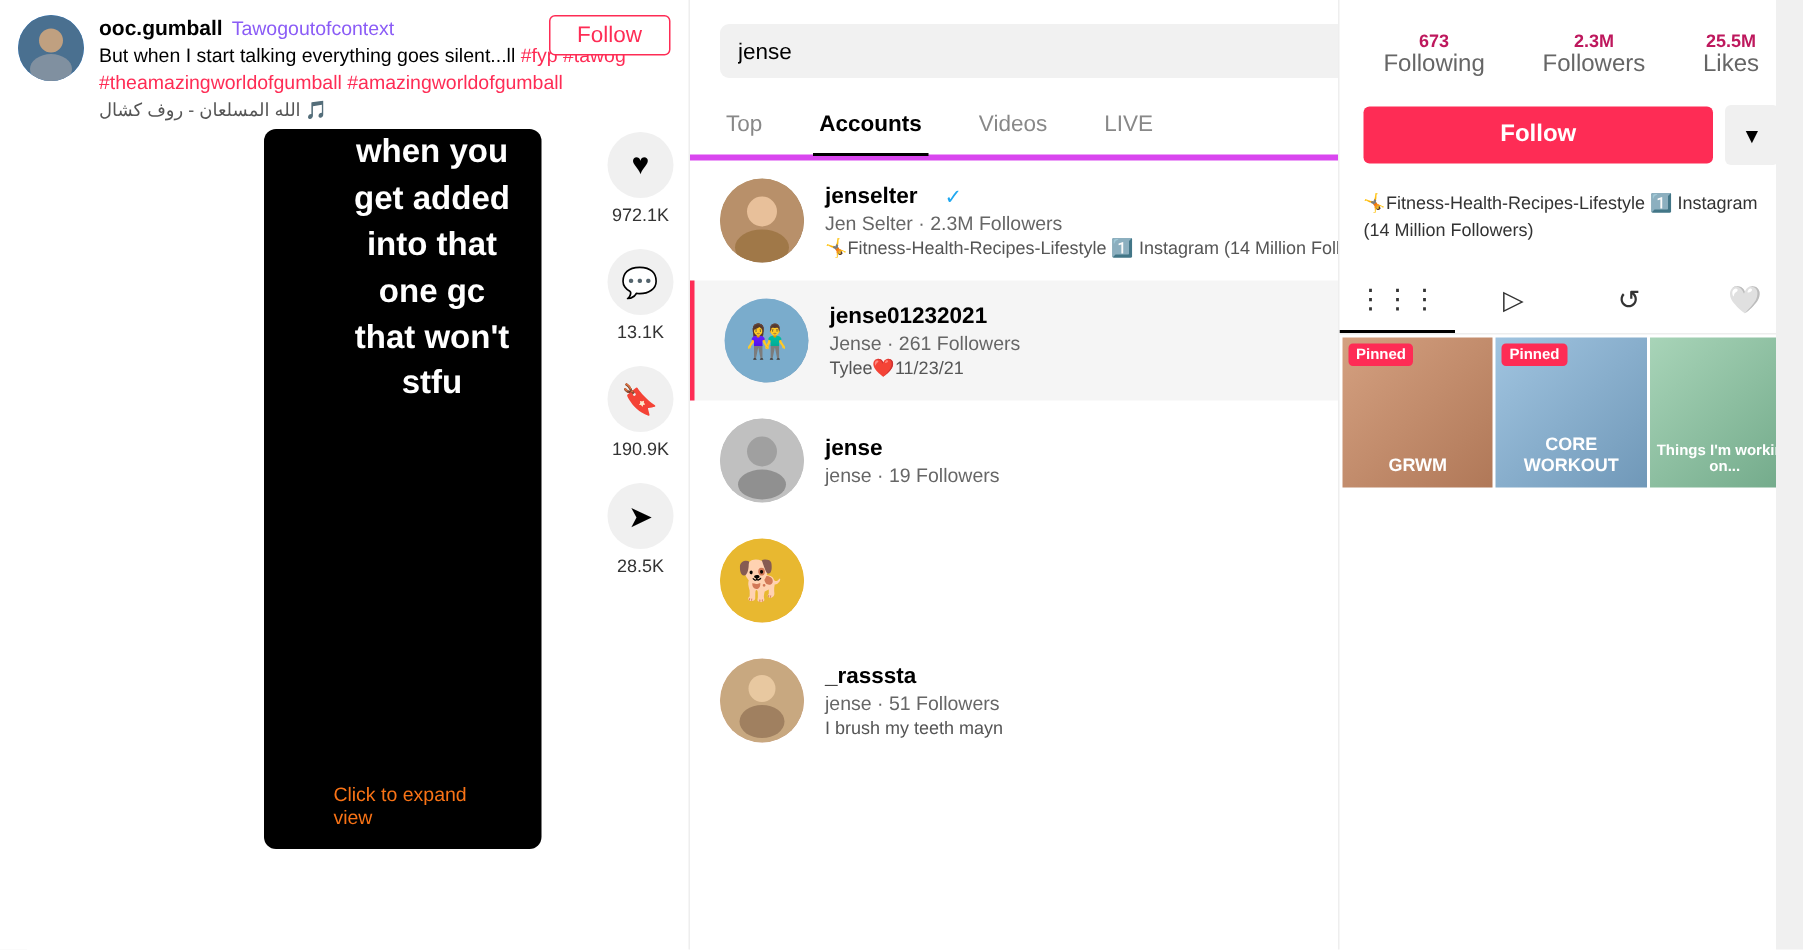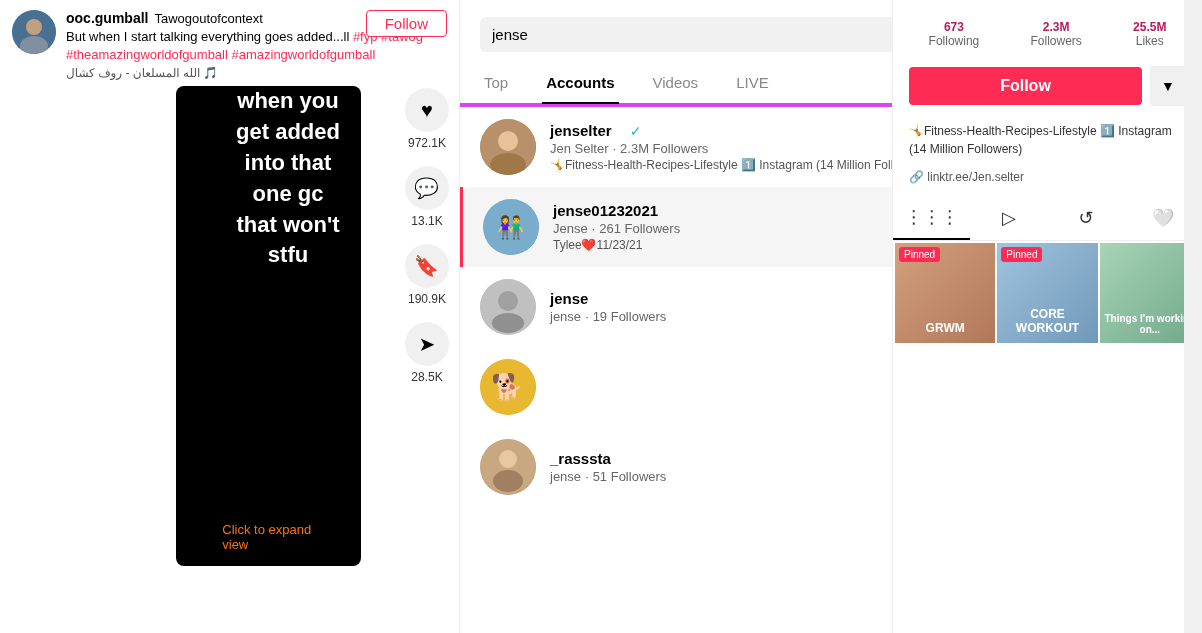--- a/index.html
+++ b/index.html
@@ -29,21 +29,21 @@
       background: #4a90d9;
       overflow: hidden;
       flex-shrink: 0;
       display: flex; align-items: center; justify-content: center;
     }
     .avatar svg { width: 44px; height: 44px; }
 
     .post-info { flex: 1; }
     .username-row { display: flex; align-items: flex-end; gap: 6px; }
     .username { font-weight: 700; font-size: 14px; color: #000; }
-    .handle { font-size: 13px; color: #000000; }
+    .handle { font-size: 13px; color: #8b5cf6; }
     .post-text { font-size: 13px; color: #000; margin-top: 2px; line-height: 1.4; }
     .post-text .hashtag { color: #fe2c55; }
     .post-music { font-size: 12px; color: #555; margin-top: 2px; }
 
     .follow-btn-top {
       position: absolute;
       right: 12px; top: 10px;
       border: 1.5px solid #fe2c55;
       color: #fe2c55;
       background: #fff;
@@ -259,21 +259,21 @@
     }
 
     .expanded-stats {
       display: flex;
       justify-content: space-around;
       padding: 20px 10px 10px;
     }
 
     .stat-item { text-align: center; }
     .stat-num { font-size: 12px; font-weight: 700; color: #be185d; }
-    .stat-label { font-size: 12px; color: #666; }
+    .stat-label { font-size: 16px; color: #666; }
 
     .follow-row {
       display: flex;
       align-items: center;
       gap: 8px;
       padding: 8px 16px;
     }
 
     .follow-main-btn {
       flex: 1;
@@ -344,21 +344,21 @@
     .grid-cell.grwm { background: linear-gradient(135deg, #d4a080, #b07858); }
     .grid-cell.core { background: linear-gradient(135deg, #a0c4e0, #7098b8); }
     .grid-cell.things { background: linear-gradient(135deg, #a8d4b8, #70a888); }
 
     .grid-pin {
       position: absolute;
       top: 4px; left: 4px;
       background: #fe2c55;
       color: #fff;
       font-size: 10px;
-      font-weight: 400;
+      font-weight: 700;
       padding: 2px 5px;
       border-radius: 3px;
     }
 
     .grid-label {
       position: absolute;
       bottom: 8px; left: 0; right: 0;
       text-align: center;
       color: #fff;
       font-size: 12px;
@@ -387,21 +387,21 @@
         <circle cx="22" cy="17" r="8" fill="#c0a080"></circle>
         <ellipse cx="22" cy="36" rx="14" ry="10" fill="#8090a0"></ellipse>
       </svg>
     </div>
     <div class="post-info">
       <div class="username-row">
         <span class="username">ooc.gumball</span>
         <span class="handle">Tawogoutofcontext</span>
       </div>
       <div class="post-text">
-        <span>But when I start talking everything goes added...ll </span><span class="hashtag">#fyp #tawog #theamazingworldofgumball #amazingworldofgumball</span>
+        <span>But when I start talking everything goes silent...ll </span><span class="hashtag">#fyp #tawog #theamazingworldofgumball #amazingworldofgumball</span>
       </div>
       <div class="post-music">الله المسلعان - روف كشال 🎵</div>
     </div>
     <button class="follow-btn-top">Follow</button>
   </div>
 
   <div style="position:relative; margin-left: 88px; margin-right: 10px;">
     <div class="video-container">
       <div class="video-text">when you get added into that one gc that won't stfu</div>
       <div class="expand-label">Click to expand view</div>
@@ -517,20 +517,21 @@
             <circle cx="28" cy="28" r="28" fill="#c8a880"></circle>
             <circle cx="28" cy="20" r="9" fill="#e8c8a0"></circle>
             <ellipse cx="28" cy="42" rx="15" ry="11" fill="#a08060"></ellipse>
           </svg>
         </div>
         <div class="result-info">
           <div class="result-name-row">
             <span class="result-name">_rasssta</span>
           </div>
           <div class="result-sub">jense · 51 Followers</div>
+          <div class="result-desc">I brush my teeth mayn</div>
         </div>
       </div>
 
     </div>
   </div>
 </div>
 
 <div class="expanded-panel">
   <div class="expanded-stats">
     <div class="stat-item">
@@ -548,24 +549,20 @@
   </div>
 
   <div class="follow-row">
     <button class="follow-main-btn">Follow</button>
     <button class="follow-dropdown-btn">
       <span>▼</span>
     </button>
   </div>
 
   <div class="expanded-desc">🤸Fitness-Health-Recipes-Lifestyle 1️⃣ Instagram (14 Million Followers)</div>
-  <div class="expanded-link">
-    <span>🔗</span>
-    <span> linktr.ee/Jen.selter</span>
-  </div>
 
   <div class="expanded-tabs">
     <div class="exp-tab active">
       <span>⋮⋮⋮</span>
     </div>
     <div class="exp-tab">
       <span>▷</span>
     </div>
     <div class="exp-tab">
       <span>↺</span>

